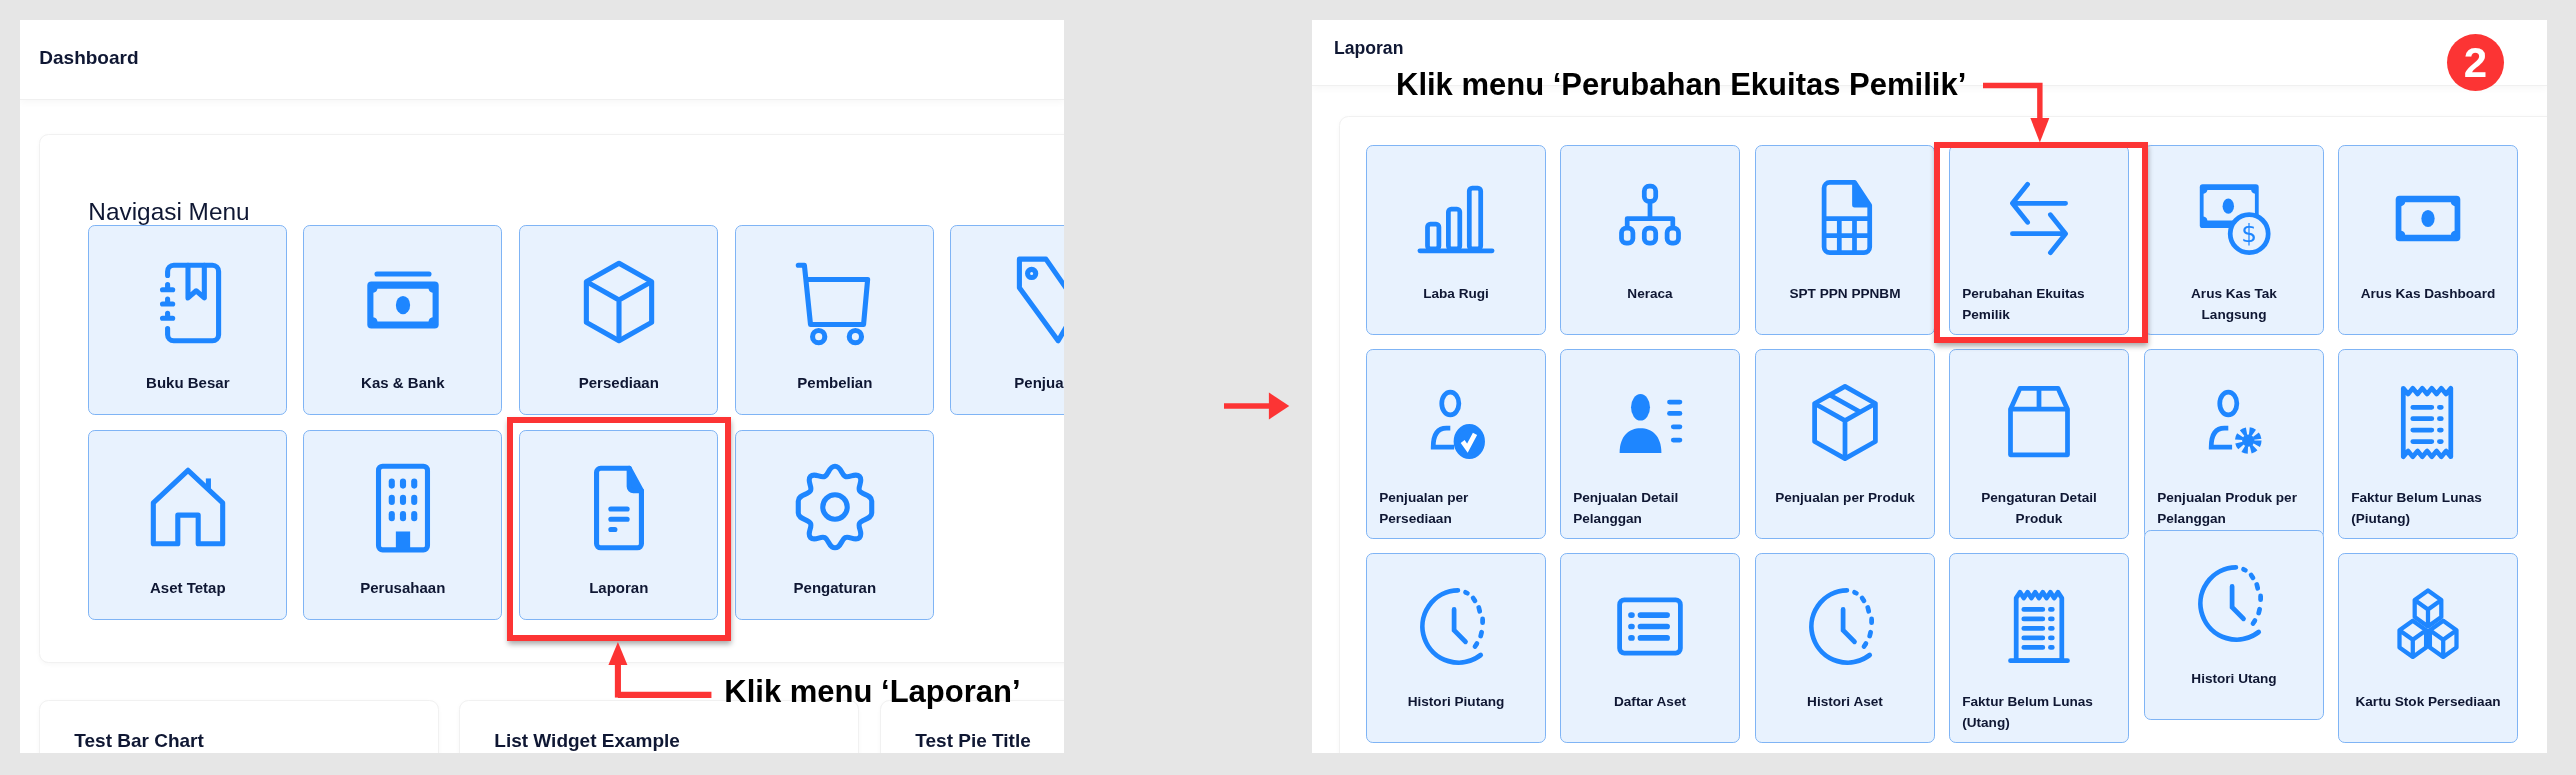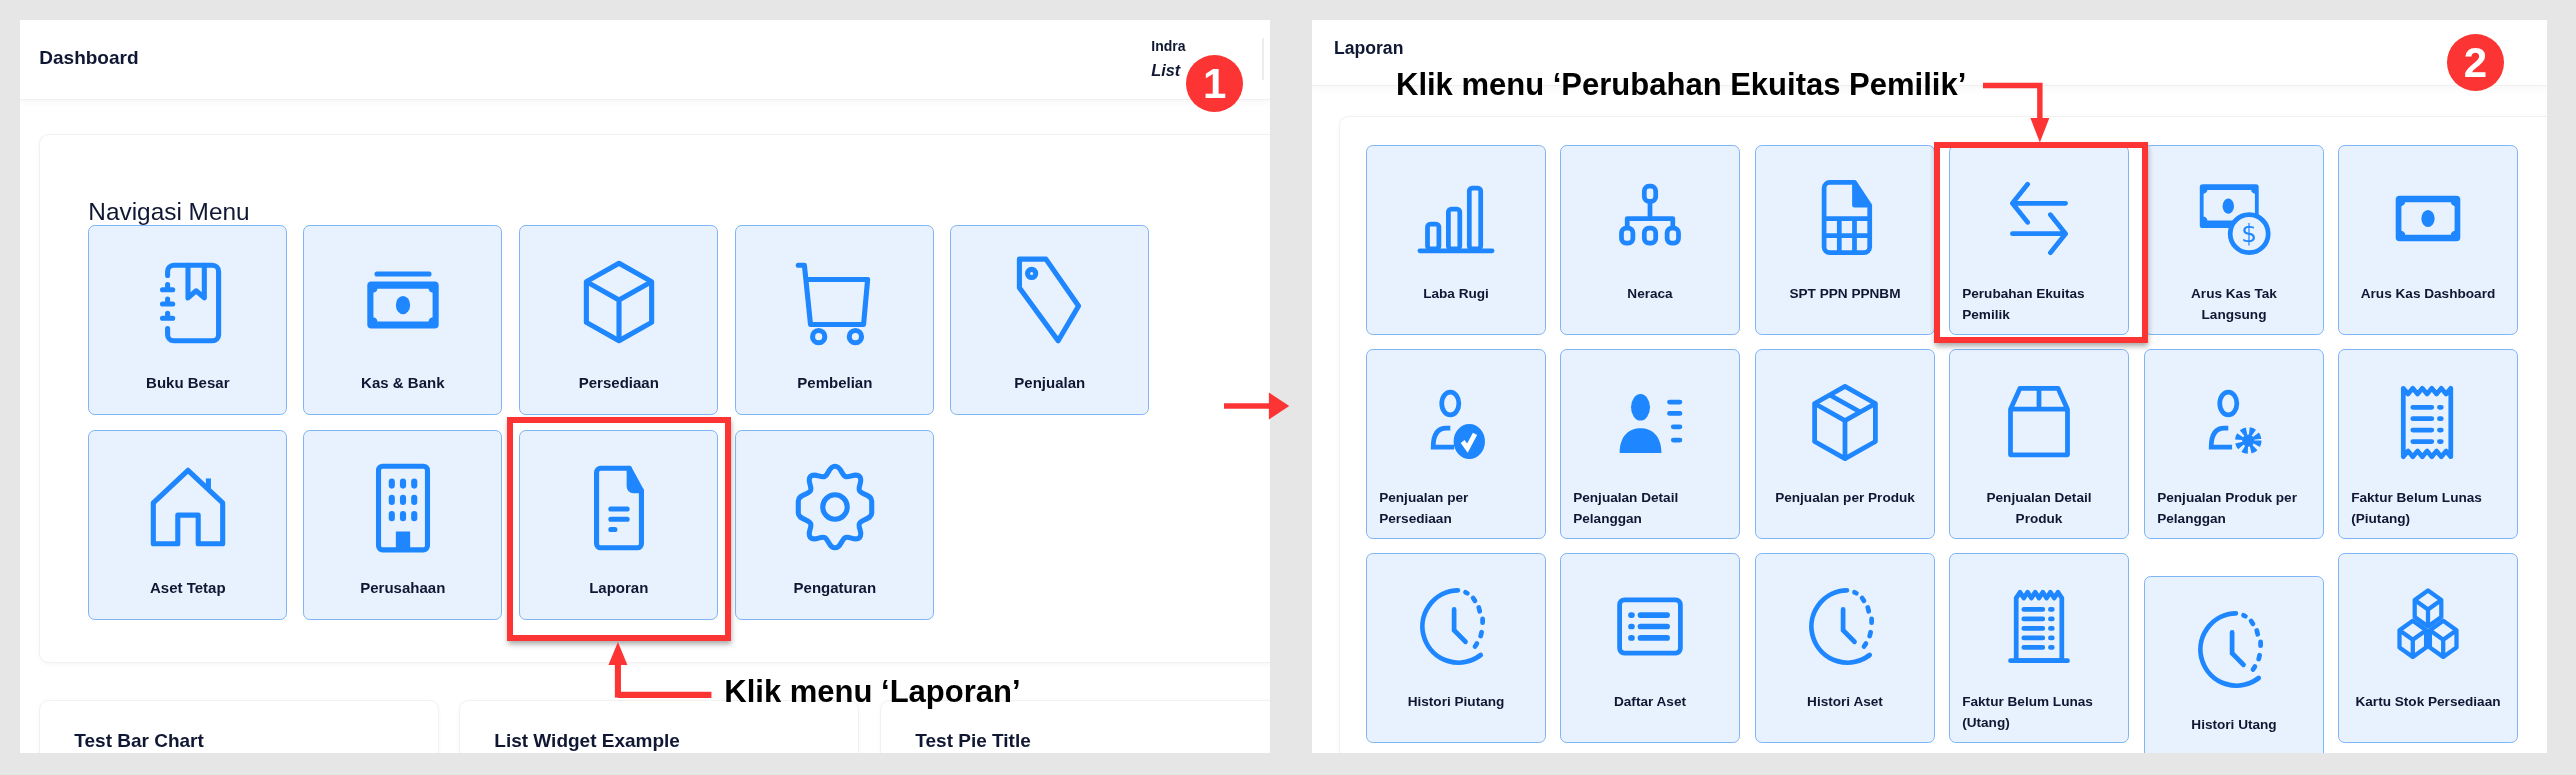--- a/index.html
+++ b/index.html
@@ -1,20 +1,20 @@
 <!DOCTYPE html>
 <html style="font-size:11px"><head>
 <meta charset="utf-8">
 <style>
   * { box-sizing: border-box; margin: 0; padding: 0; }
   html, body { width: 2576px; height: 776px; overflow: hidden; }
   body { background: #e6e6e6; font-family: "Liberation Sans", "DejaVu Sans", sans-serif; color: #0f1733; position: relative; }
 
   .panel { position: absolute; background: #ffffff; overflow: hidden; }
-  .panel-left { left: 20.3px; top: 20.3px; width: 1250px; height: 733px; }
+  .panel-left { left: 20.3px; top: 20.3px; width: 1044px; height: 733px; }
   .panel-right { left: 1312px; top: 20.3px; width: 1235px; height: 733px; }
 
   .topbar { position: absolute; left: 0; top: 0; right: 0; height: 80px; background: #fff; border-bottom: 0.7px solid #f0f0f0; box-shadow: 0 4.1px 6.8px rgba(0,0,0,0.03); z-index: 2; }
   .topbar-title { position: absolute; font-weight: 700; font-size: 19px; color: #0f1733; }
   .panel-left .topbar-title { left: 19px; top: 27px; }
   .panel-right .topbar { height: 66px; }
   .panel-right .topbar-title { left: 22px; top: 17.6px; font-size: 17.6px; font-weight: 600; }
 
   .user-box { position: absolute; left: 1131px; top: 13.6px; line-height: 24.4px; }
   .user-name { font-size: 14px; font-weight: 700; color: #0f1733; display: block; }
@@ -311,21 +311,21 @@
     <div class="lbl">Penjualan per Produk</div>
   </div>
 
   <div class="tile rt" style="left:637px;top:329px;">
     <div class="ico">
       <svg viewBox="0 0 100 100" fill="none" stroke="#1e86ff" stroke-width="5" stroke-linejoin="round">
         <path d="M30 14 H70 L80 36 V84 H20 V36 Z"></path>
         <path d="M20 36 H80 M50 14 V36"></path>
       </svg>
     </div>
-    <div class="lbl">Penjualan Detail Produk</div>
+    <div class="lbl">Pengaturan Detail Produk</div>
   </div>
 
   <div class="tile rt" style="left:832px;top:329px;">
     <div class="ico">
       <svg viewBox="0 0 100 100" fill="none" stroke="#1e86ff" stroke-width="5">
         <ellipse cx="44" cy="30" rx="9" ry="12"></ellipse>
         <path d="M44 56 H40 C30 56 26 64 26 76 H48"></path>
         <circle cx="65" cy="69" r="10" stroke-width="8" stroke-dasharray="5 3"></circle>
         <circle cx="65" cy="69" r="4" fill="#1e86ff"></circle>
       </svg>
@@ -379,21 +379,21 @@
     <div class="ico">
       <svg viewBox="0 0 100 100" fill="none" stroke="#1e86ff" stroke-width="5" stroke-linecap="round" stroke-linejoin="round">
         <path d="M26 20 L30 14 L34 20 L38 14 L42 20 L46 14 L50 20 L54 14 L58 20 L62 14 L66 20 L70 14 L74 20 V86 H26 Z"></path>
         <path d="M20 86 H80"></path>
         <path d="M34 32 H54 M62 32 H64 M34 42 H54 M62 42 H64 M34 52 H54 M62 52 H64 M34 62 H54 M62 62 H64 M34 72 H54 M62 72 H64"></path>
       </svg>
     </div>
     <div class="lbl left">Faktur Belum Lunas (Utang)</div>
   </div>
 
-  <div class="tile rt" style="left:832px;top:556px;padding-left:30px;">
+  <div class="tile rt" style="left:832px;top:510px;padding-left:30px;">
     <div class="ico">
       <svg viewBox="0 0 100 100" fill="none" stroke="#1e86ff" stroke-width="5" stroke-linecap="round">
         <path d="M52 12 A38 38 0 1 0 76 80"></path>
         <path d="M60 14 L62 15 M68 20 L70 23 M74 30 L75 34 M78 42 V46 M77 56 L76 60 M72 68 L70 71"></path>
         <path d="M48 32 V54 L60 66"></path>
       </svg>
     </div>
     <div class="lbl">Histori Utang</div>
   </div>
 

